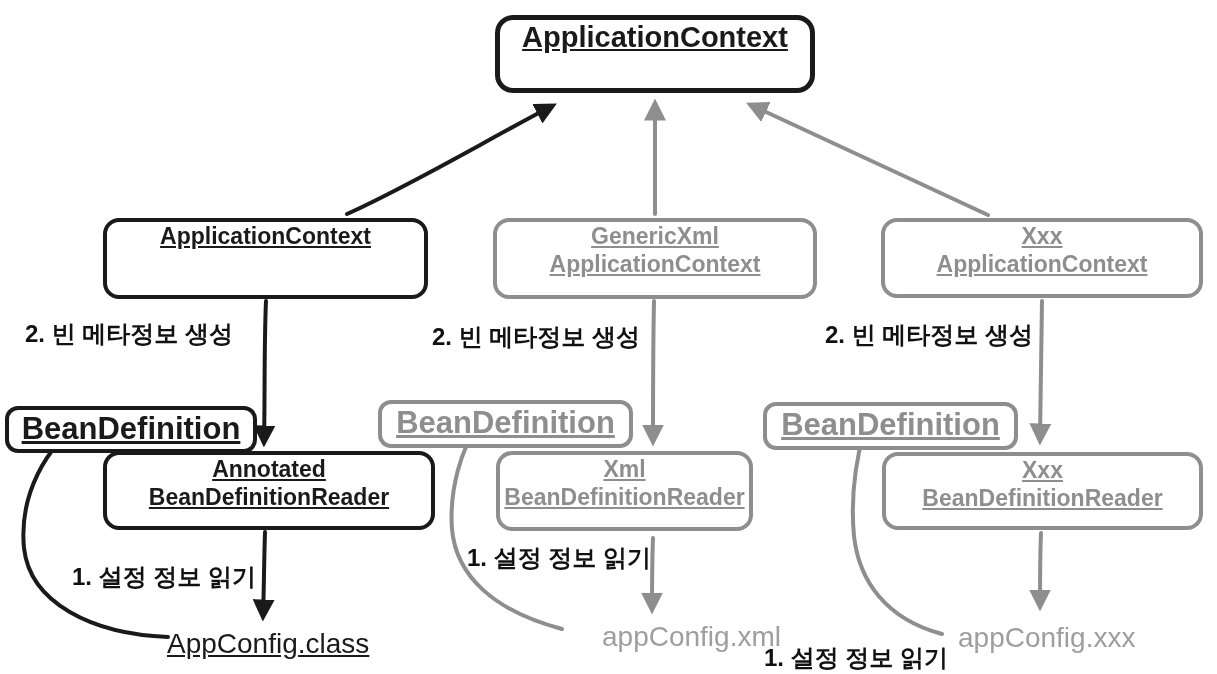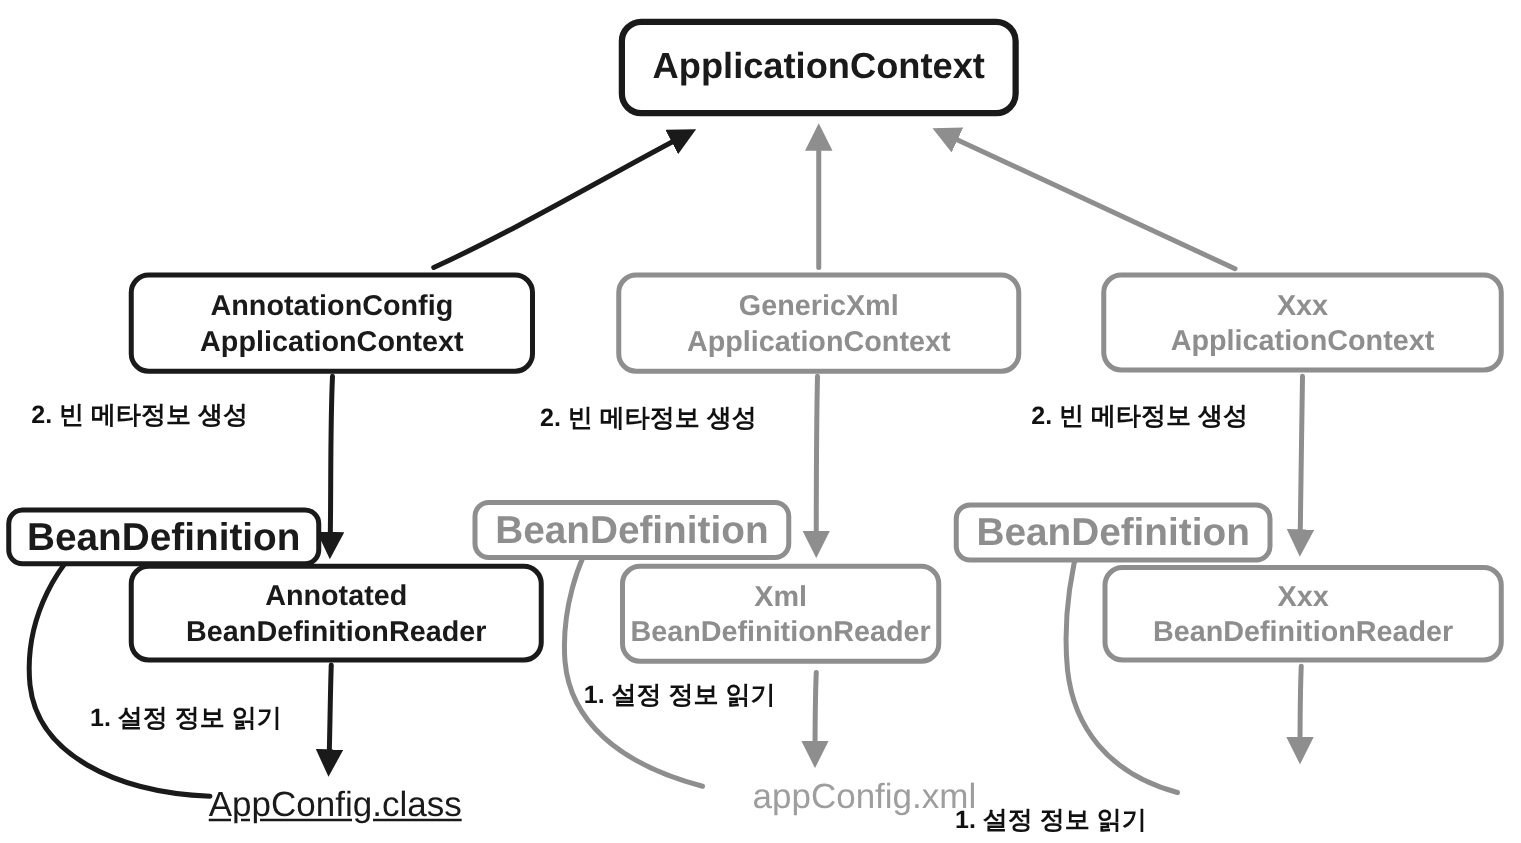--- a/index.html
+++ b/index.html
@@ -6,29 +6,29 @@
     --active:#1a1a1a;
     --inactive:#8e8e8e;
     --bg:#ffffff;
   }
   html,body{margin:0;padding:0;background:var(--bg);}
   .canvas{
     position:relative;width:1217px;height:674px;background:var(--bg);
     font-family:"Liberation Sans","DejaVu Sans",sans-serif;overflow:hidden;
   }
   .box{
-    position:absolute;display:flex;flex-direction:column;align-items:center;justify-content:center;
-    text-align:center;background:var(--bg);font-weight:700;line-height:1.22;box-sizing:border-box;
+    position:absolute;display:flex;flex-direction:column;align-items:center;
+    text-align:center;background:var(--bg);font-weight:700;line-height:1.22;box-sizing:border-box;text-decoration:underline;
   }
   .c-active{border:4px solid var(--active);color:var(--active);}
   .c-inactive{border:4px solid var(--inactive);color:var(--inactive);}
   .root-box{left:495px;top:15px;width:320px;height:78px;border-radius:18px;border-width:5px;font-size:29px;}
   .rad16{border-radius:16px;font-size:23px;}
   .bd-box{border-radius:13px;font-size:31px;border-width:4px;margin-top:40px;}
-  .klabel{position:absolute;font-weight:700;font-size:20px;color:#111;white-space:nowrap;}
+  .klabel{position:absolute;font-weight:700;font-size:24px;color:#111;white-space:nowrap;}
   .cfg{position:absolute;font-weight:400;font-size:28px;white-space:nowrap;}
   .cfg-active{color:var(--active);text-decoration:underline;}
   .cfg-inactive{color:#9e9e9e;}
   svg.arrows{position:absolute;left:0;top:0;pointer-events:none;}
   .st-b{stroke:var(--active);}
   .st-g{stroke:var(--inactive);}
   .arrow{fill:none;stroke-width:4;stroke-linecap:round;}
   .mk-b{fill:var(--active);}
   .mk-g{fill:var(--inactive);}
 </style>
@@ -61,21 +61,20 @@
     <path class="arrow st-g" d="M 1042 301 C 1041 345, 1041 400, 1040 440" marker-end="url(#ah-g)"></path>
     <path class="arrow st-g" d="M 1041 533 C 1040 557, 1040 580, 1040 606" marker-end="url(#ah-g)"></path>
     <path class="arrow st-g" d="M 942 634 C 886 619, 859 581, 854 536 C 850 494, 857 457, 864 431" marker-end="url(#ah-g)"></path>
   </svg>
 
   <div class="box c-active root-box">
     <span>ApplicationContext</span>
   </div>
 
   <div class="box c-active rad16" style="left:103px;top:218px;width:325px;height:81px;">
-    <span>AnnotationConfig</span>
     <span>ApplicationContext</span>
   </div>
   <div class="klabel" style="left:25px;top:318px;">2. 빈 메타정보 생성</div>
   <div class="box c-active bd-box" style="left:5px;top:366px;width:252px;height:47px;">
     <span>BeanDefinition</span>
   </div>
   <div class="box c-active rad16" style="left:103px;top:451px;width:332px;height:79px;">
     <span>Annotated</span>
     <span>BeanDefinitionReader</span>
   </div>
@@ -103,14 +102,15 @@
   </div>
   <div class="klabel" style="left:825px;top:319px;">2. 빈 메타정보 생성</div>
   <div class="box c-inactive bd-box" style="left:763px;top:362px;width:255px;height:48px;">
     <span>BeanDefinition</span>
   </div>
   <div class="box c-inactive rad16" style="left:882px;top:452px;width:321px;height:78px;">
     <span>Xxx</span>
     <span>BeanDefinitionReader</span>
   </div>
   <div class="klabel" style="left:764px;top:642px;">1. 설정 정보 읽기</div>
+  <div class="cfg cfg-inactive" style="left:958px;top:622px;">appConfig.xxx</div>
 
 </div>
 
 </body></html>

